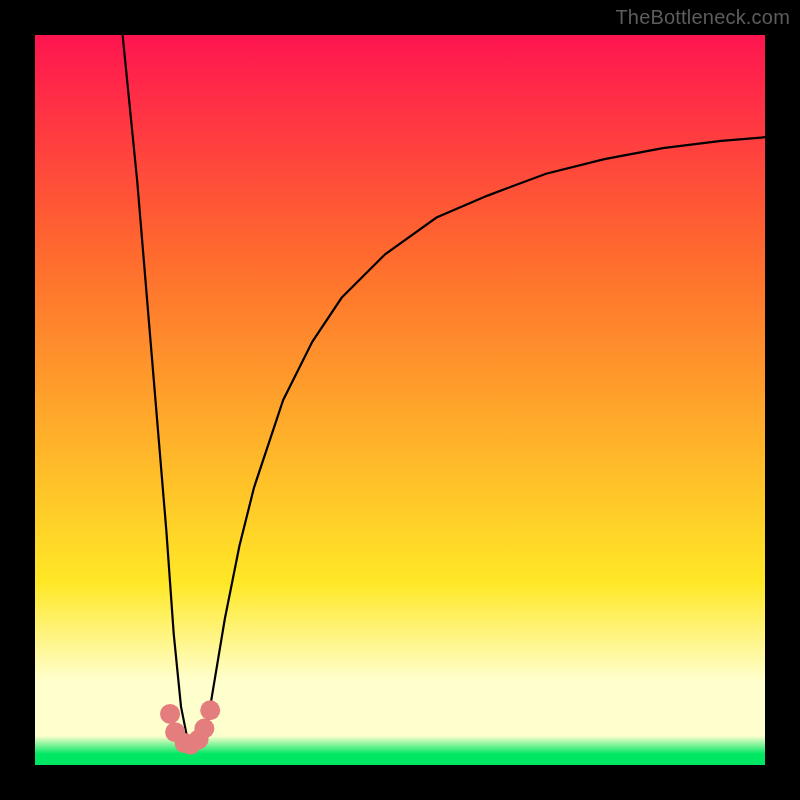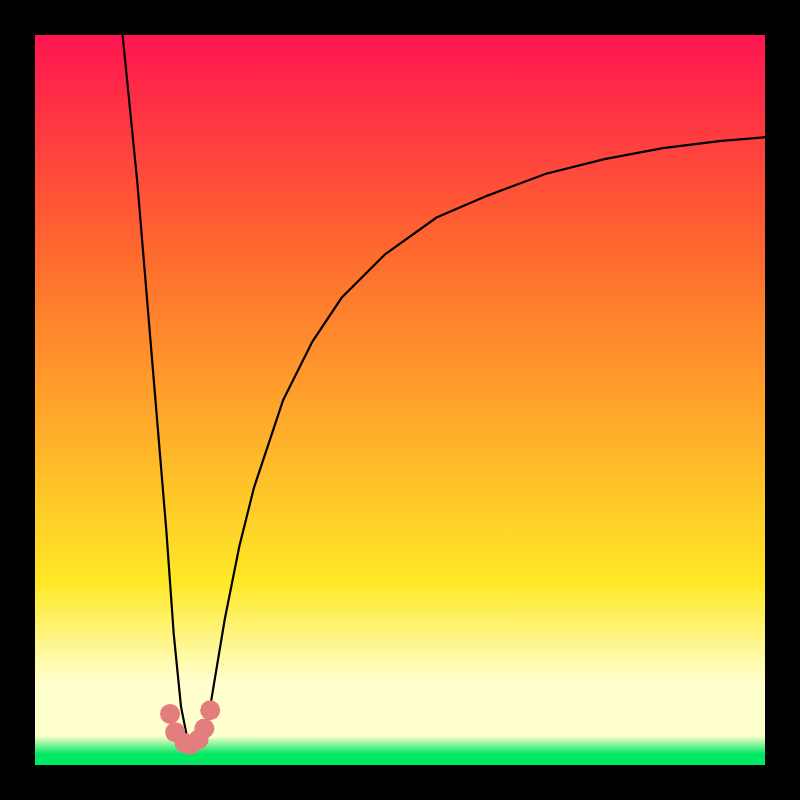--- a/index.html
+++ b/index.html
@@ -61,13 +61,14 @@
           <circle cx="135.05" cy="678.90" r="10" fill="#e47d7d"></circle>
           <circle cx="140.16" cy="697.15" r="10" fill="#e47d7d"></circle>
           <circle cx="149.65" cy="708.10" r="10" fill="#e47d7d"></circle>
           <circle cx="155.49" cy="709.56" r="10" fill="#e47d7d"></circle>
           <circle cx="163.52" cy="704.45" r="10" fill="#e47d7d"></circle>
           <circle cx="169.36" cy="693.50" r="10" fill="#e47d7d"></circle>
           <circle cx="175.20" cy="675.25" r="10" fill="#e47d7d"></circle>
         </g>
     </svg>
   </div>
+  <div class="watermark">TheBottleneck.com</div>
 </div>
 
 </body></html>

